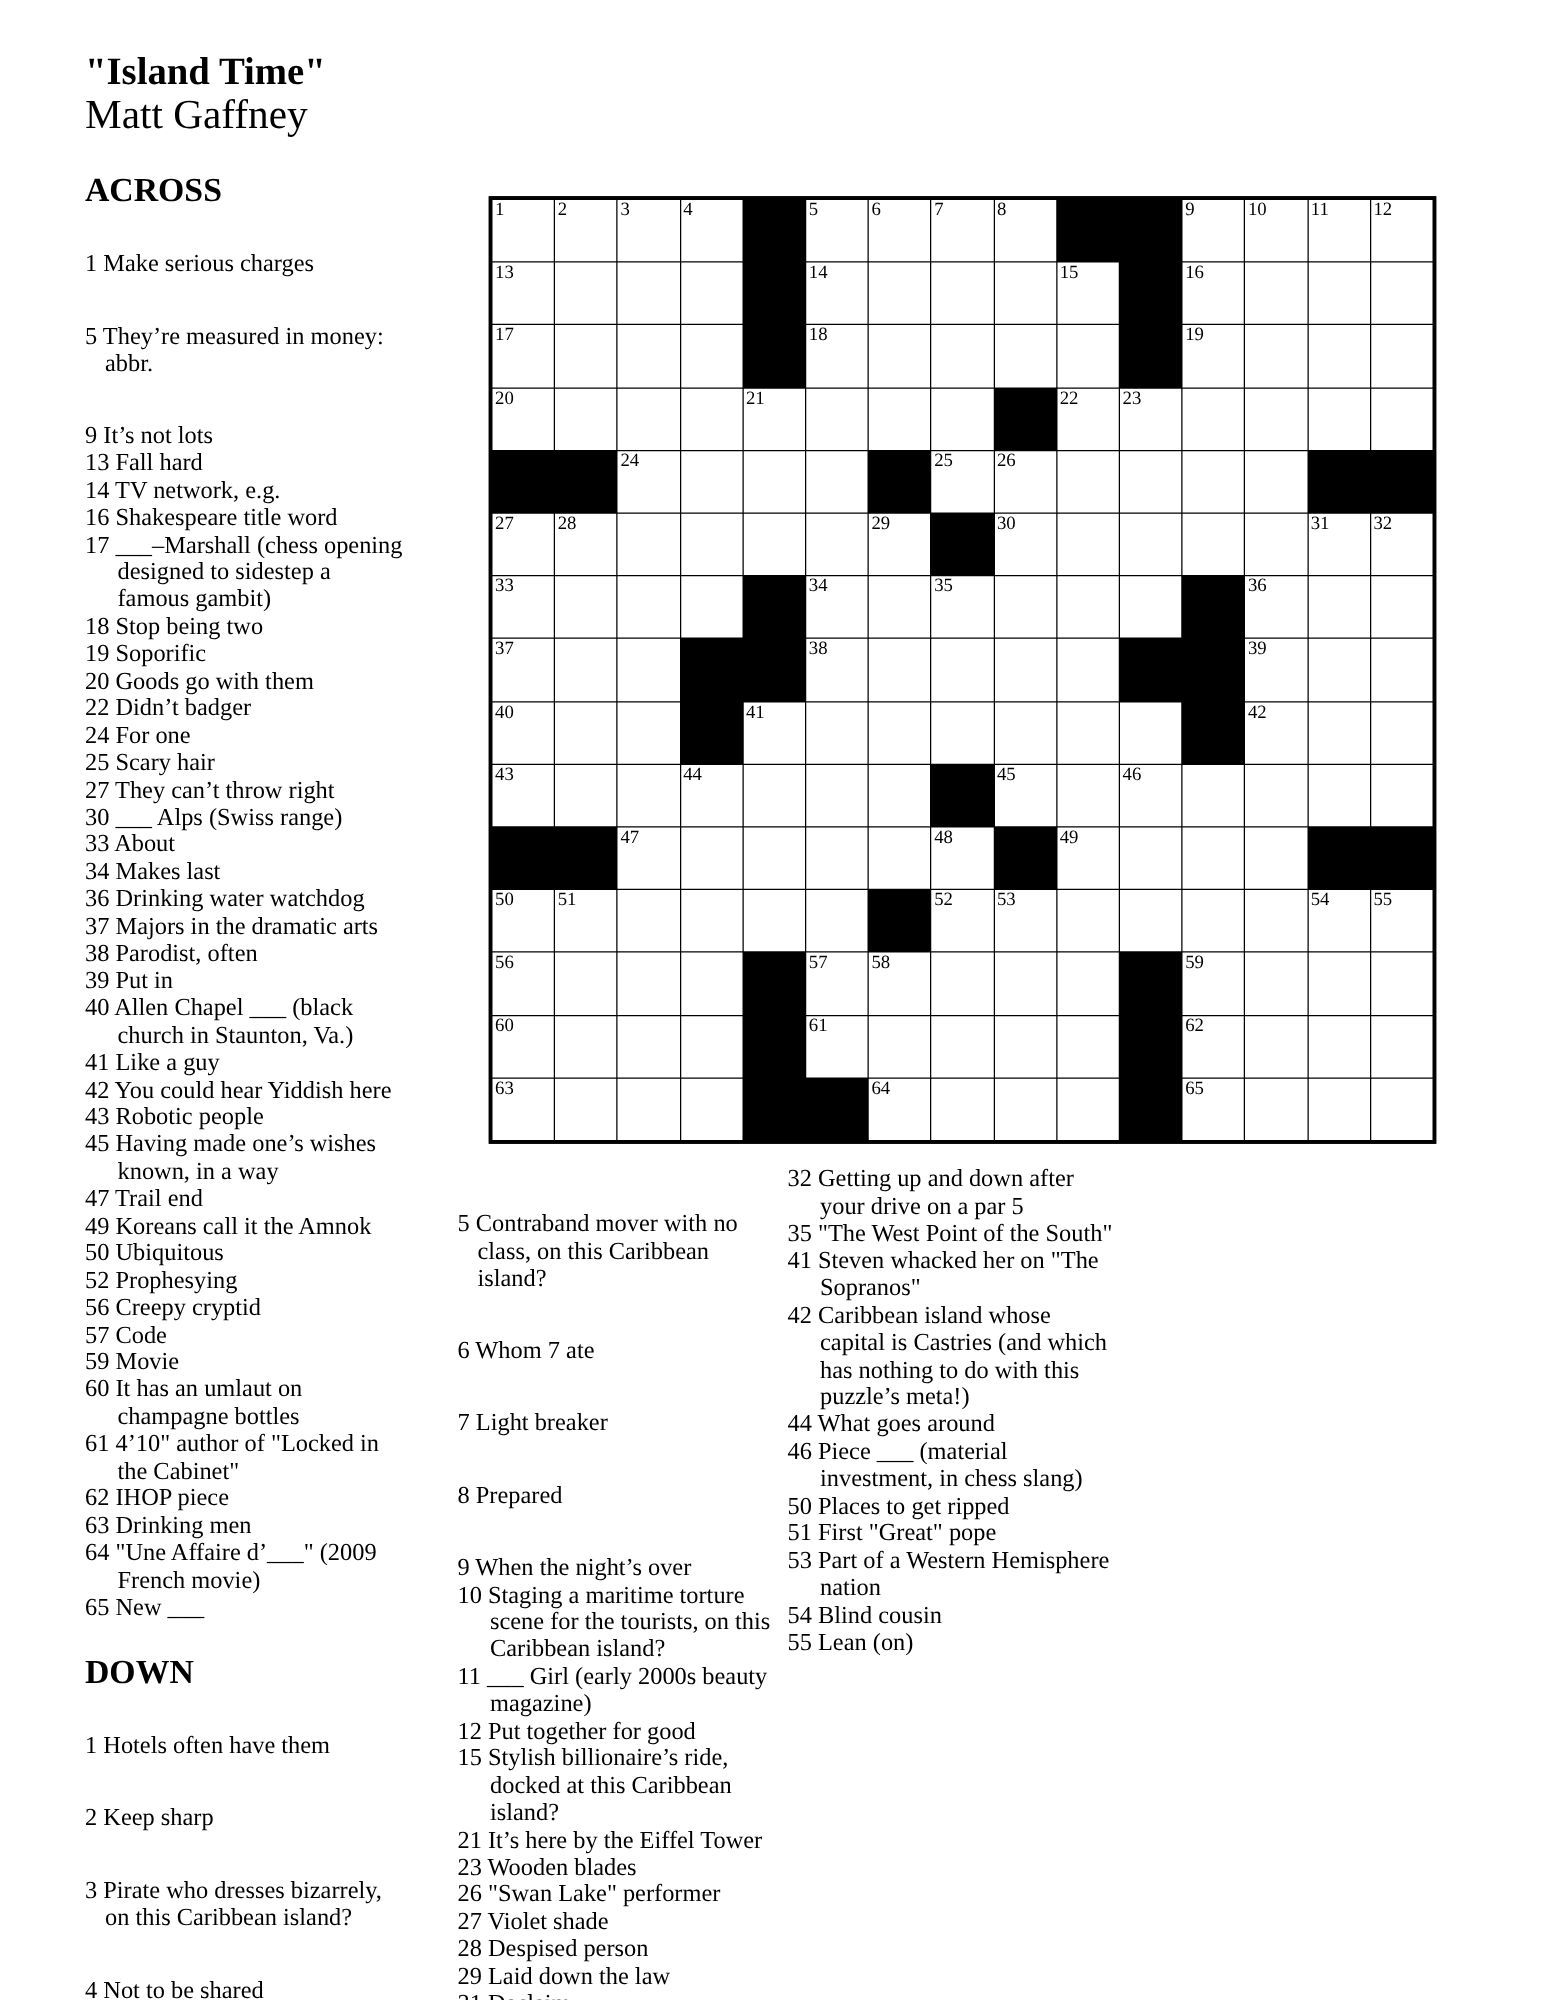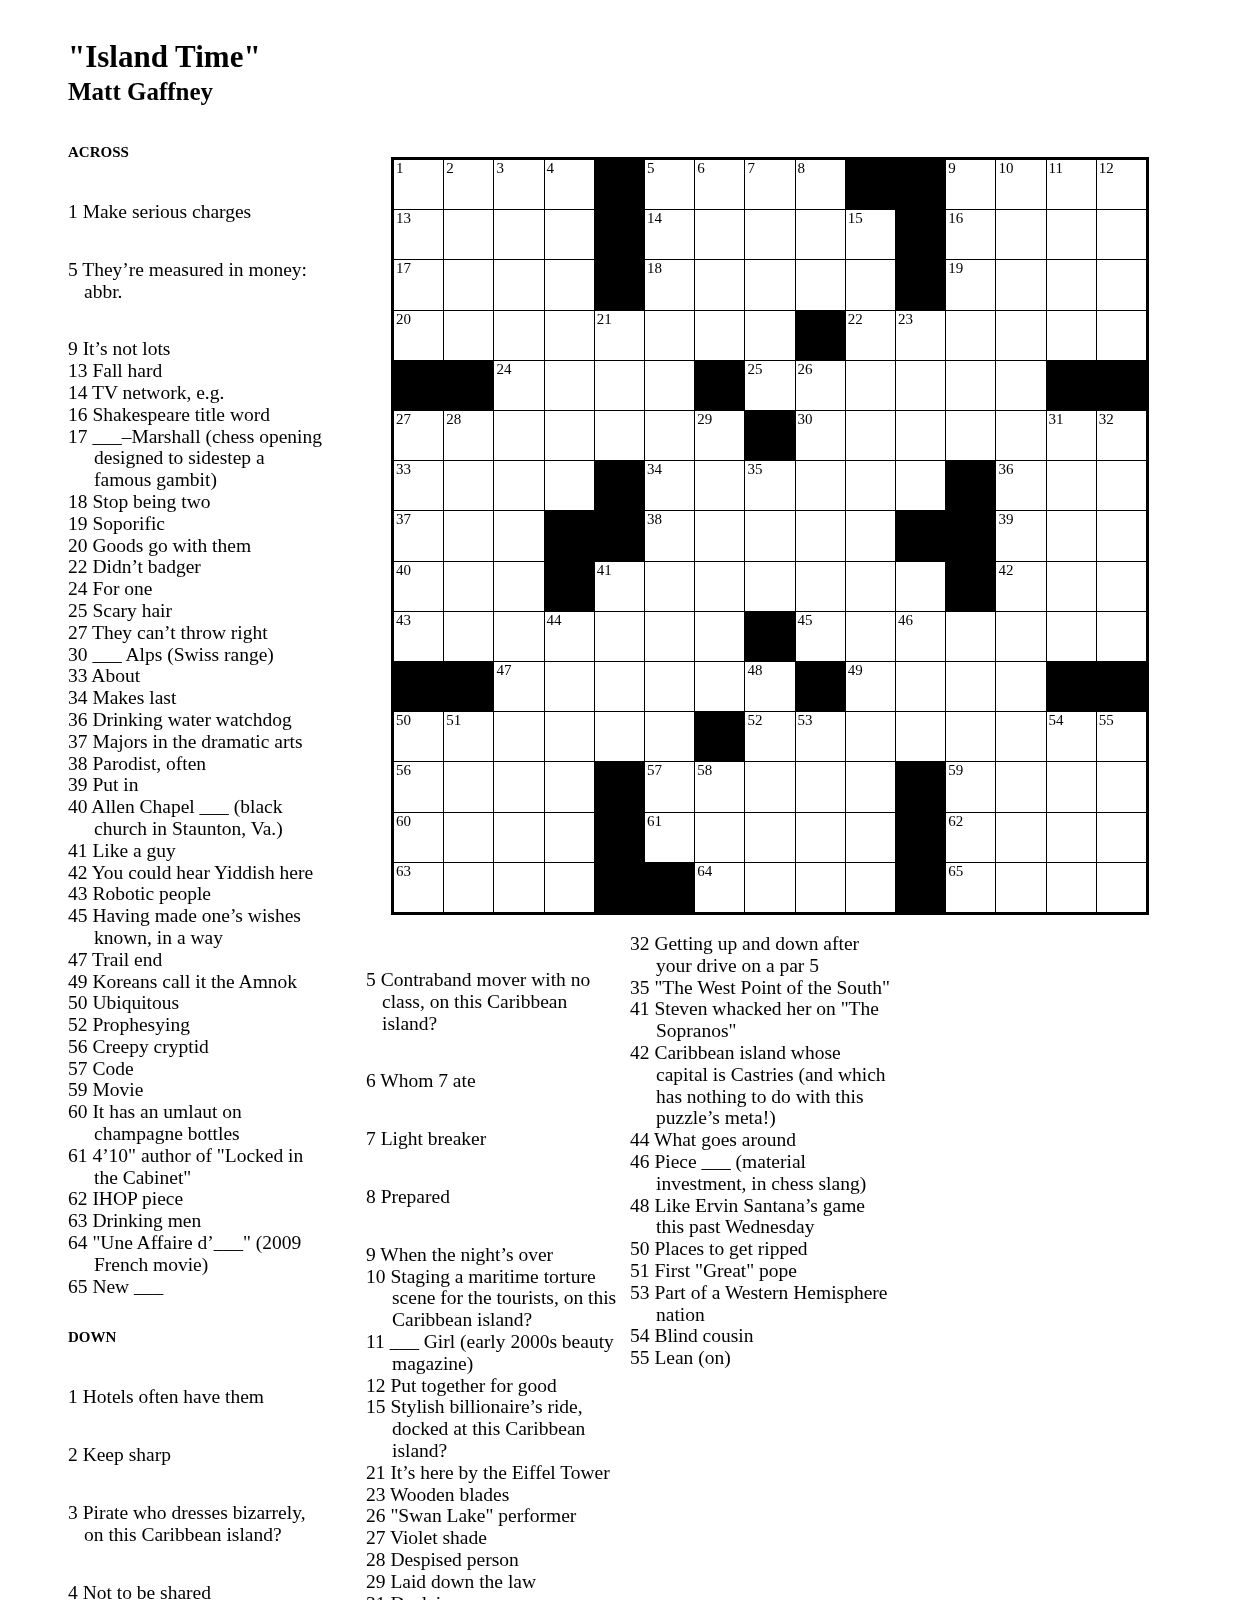--- a/index.html
+++ b/index.html
@@ -1,26 +1,26 @@
 <!DOCTYPE html>
 <html><head>
 <meta charset="utf-8">
 <style>
   html,body{margin:0;padding:0;background:#fff;}
   #page{position:relative;width:1236px;height:1600px;background:#fff;overflow:hidden;
         font-family:"Liberation Serif","DejaVu Serif",serif;color:#000;}
   .title-block{position:absolute;left:68px;top:40px;}
   .puzzle-title{font-size:31px;font-weight:bold;line-height:34px;margin:0;}
-  .byline{font-size:25px;line-height:30px;margin:3px 0 0 0;font-weight:bold;}
+  .byline{font-size:33px;line-height:30px;margin:3px 0 0 0;}
   .col{position:absolute;font-size:19.5px;line-height:21.8px;}
   #col1{left:68px;top:140px;width:256px;}
   #col2{left:366px;top:933px;width:258px;}
   #col3{left:630px;top:933px;width:262px;}
   #col4{left:906px;top:933px;width:252px;}
-  .sec-head{font-size:15px;font-weight:bold;line-height:25px;margin:0 0 2px 0;}
+  .sec-head{font-size:27px;font-weight:bold;line-height:25px;margin:0 0 2px 0;}
   .down-head{margin-top:28px;}
   .clue{padding-left:26px;text-indent:-26px;}
   .clue.d1{padding-left:16px;text-indent:-16px;margin-top:36px;}
   #grid{position:absolute;left:391px;top:157px;width:752px;height:752px;
         border:3px solid #000;background:#000;display:grid;
         grid-template-columns:repeat(15,1fr);grid-template-rows:repeat(15,1fr);gap:1px;}
   .cell{background:#fff;position:relative;}
   .cell.black{background:#000;}
   .cell .num{position:absolute;top:0px;left:2px;font-size:15px;line-height:17px;}
 </style>
@@ -466,21 +466,20 @@
   </div>
 
   <div class="col" id="col3">
     <div id="down-list-3">
         <div class="clue"><span class="cnum">32</span> <span class="ctext">Getting up and down after your drive on a par 5</span></div>
         <div class="clue"><span class="cnum">35</span> <span class="ctext">"The West Point of the South"</span></div>
         <div class="clue"><span class="cnum">41</span> <span class="ctext">Steven whacked her on "The Sopranos"</span></div>
         <div class="clue"><span class="cnum">42</span> <span class="ctext">Caribbean island whose capital is Castries (and which has nothing to do with this puzzle’s meta!)</span></div>
         <div class="clue"><span class="cnum">44</span> <span class="ctext">What goes around</span></div>
         <div class="clue"><span class="cnum">46</span> <span class="ctext">Piece ___ (material investment, in chess slang)</span></div>
-        <div class="clue"><span class="cnum">48</span> <span class="ctext">Like Ervin Santana’s game this past Wednesday</span></div>
         <div class="clue"><span class="cnum">50</span> <span class="ctext">Places to get ripped</span></div>
         <div class="clue"><span class="cnum">51</span> <span class="ctext">First "Great" pope</span></div>
         <div class="clue"><span class="cnum">53</span> <span class="ctext">Part of a Western Hemisphere nation</span></div>
         <div class="clue"><span class="cnum">54</span> <span class="ctext">Blind cousin</span></div>
         <div class="clue"><span class="cnum">55</span> <span class="ctext">Lean (on)</span></div>
       </div>
   </div>
 
 
 </div>

